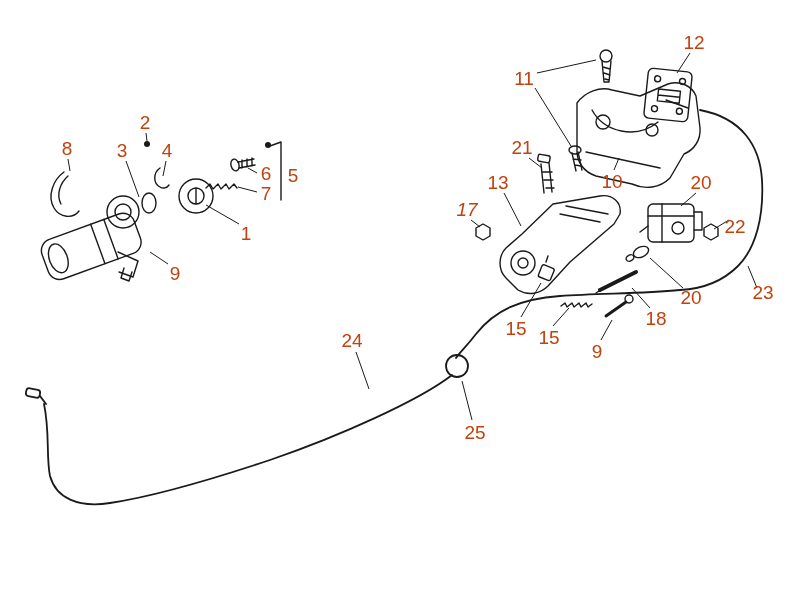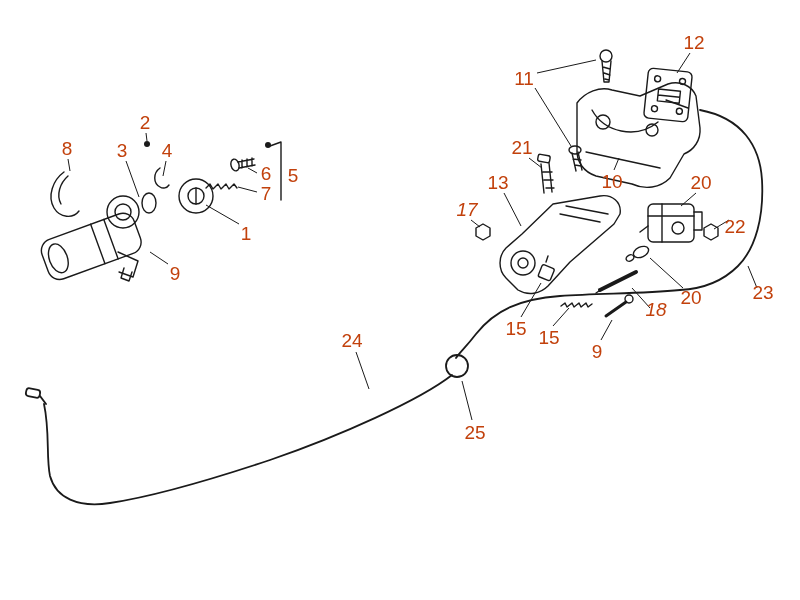--- a/index.html
+++ b/index.html
@@ -199,21 +199,21 @@
       <span class="callout" style="left: 67px; top: 148px;">8</span>
       <span class="callout" style="left: 175px; top: 273px;">9</span>
       <span class="callout" style="left: 612px; top: 181px; text-align: right;">10</span>
       <span class="callout" style="left: 524px; top: 78px;">11</span>
       <span class="callout" style="left: 694px; top: 42px;">12</span>
       <span class="callout" style="left: 498px; top: 182px;">13</span>
       <span class="callout" style="left: 597px; top: 351px;">9</span>
       <span class="callout" style="left: 549px; top: 337px;">15</span>
       <span class="callout" style="left: 516px; top: 328px;">15</span>
       <span class="callout" style="left: 467px; top: 209px; font-style: italic;">17</span>
-      <span class="callout" style="left: 656px; top: 309px; font-style: italic;">18</span>
+      <span class="callout" style="left: 656px; top: 318px;">18</span>
       <span class="callout" style="left: 691px; top: 297px;">20</span>
       <span class="callout" style="left: 701px; top: 182px;">20</span>
       <span class="callout" style="left: 522px; top: 147px;">21</span>
       <span class="callout" style="left: 735px; top: 210px; margin-top: 16px;">22</span>
       <span class="callout" style="left: 763px; top: 292px; text-align: center;">23</span>
       <span class="callout" style="left: 352px; top: 340px;">24</span>
       <span class="callout" style="left: 475px; top: 432px;">25</span>
     </div>
 </div>
 

